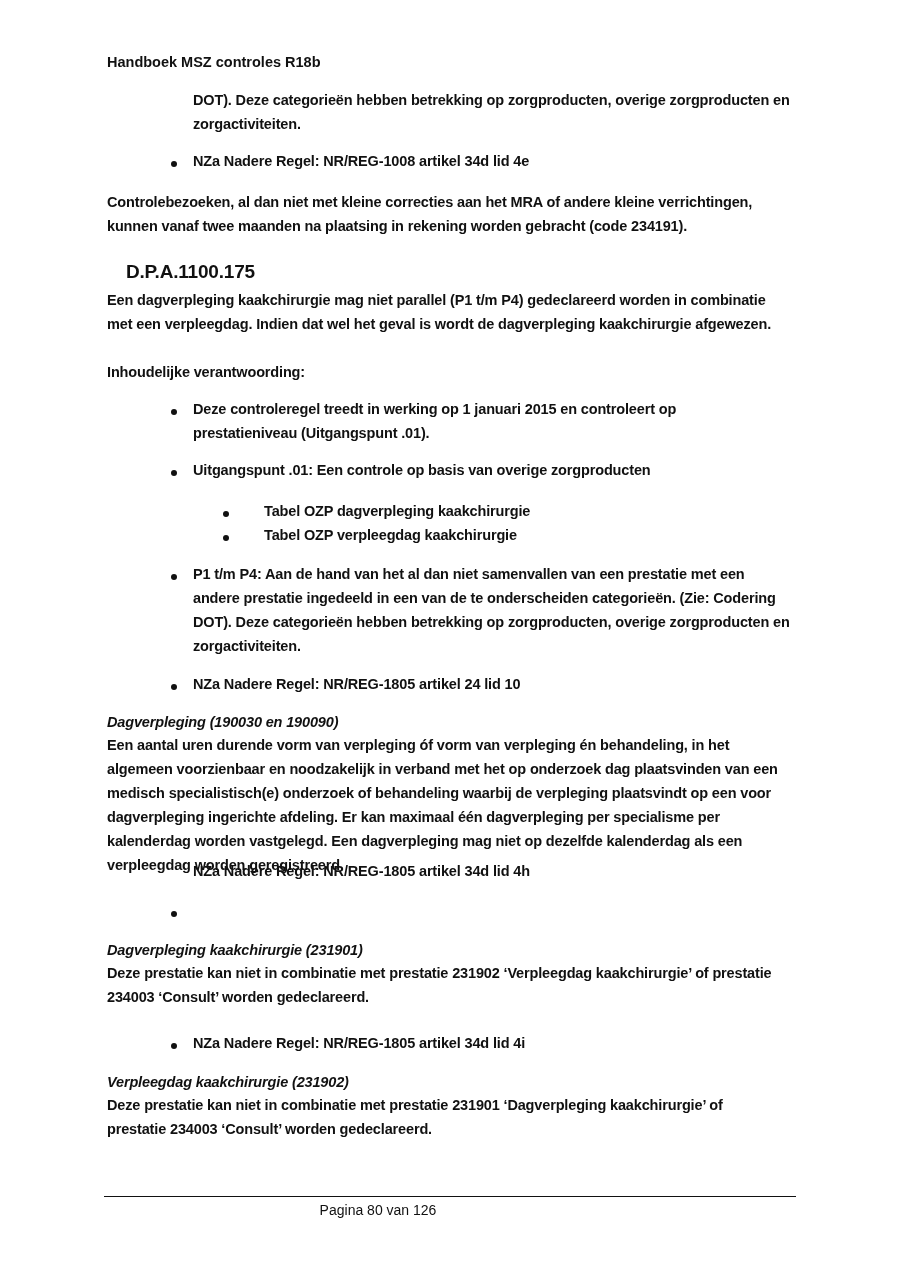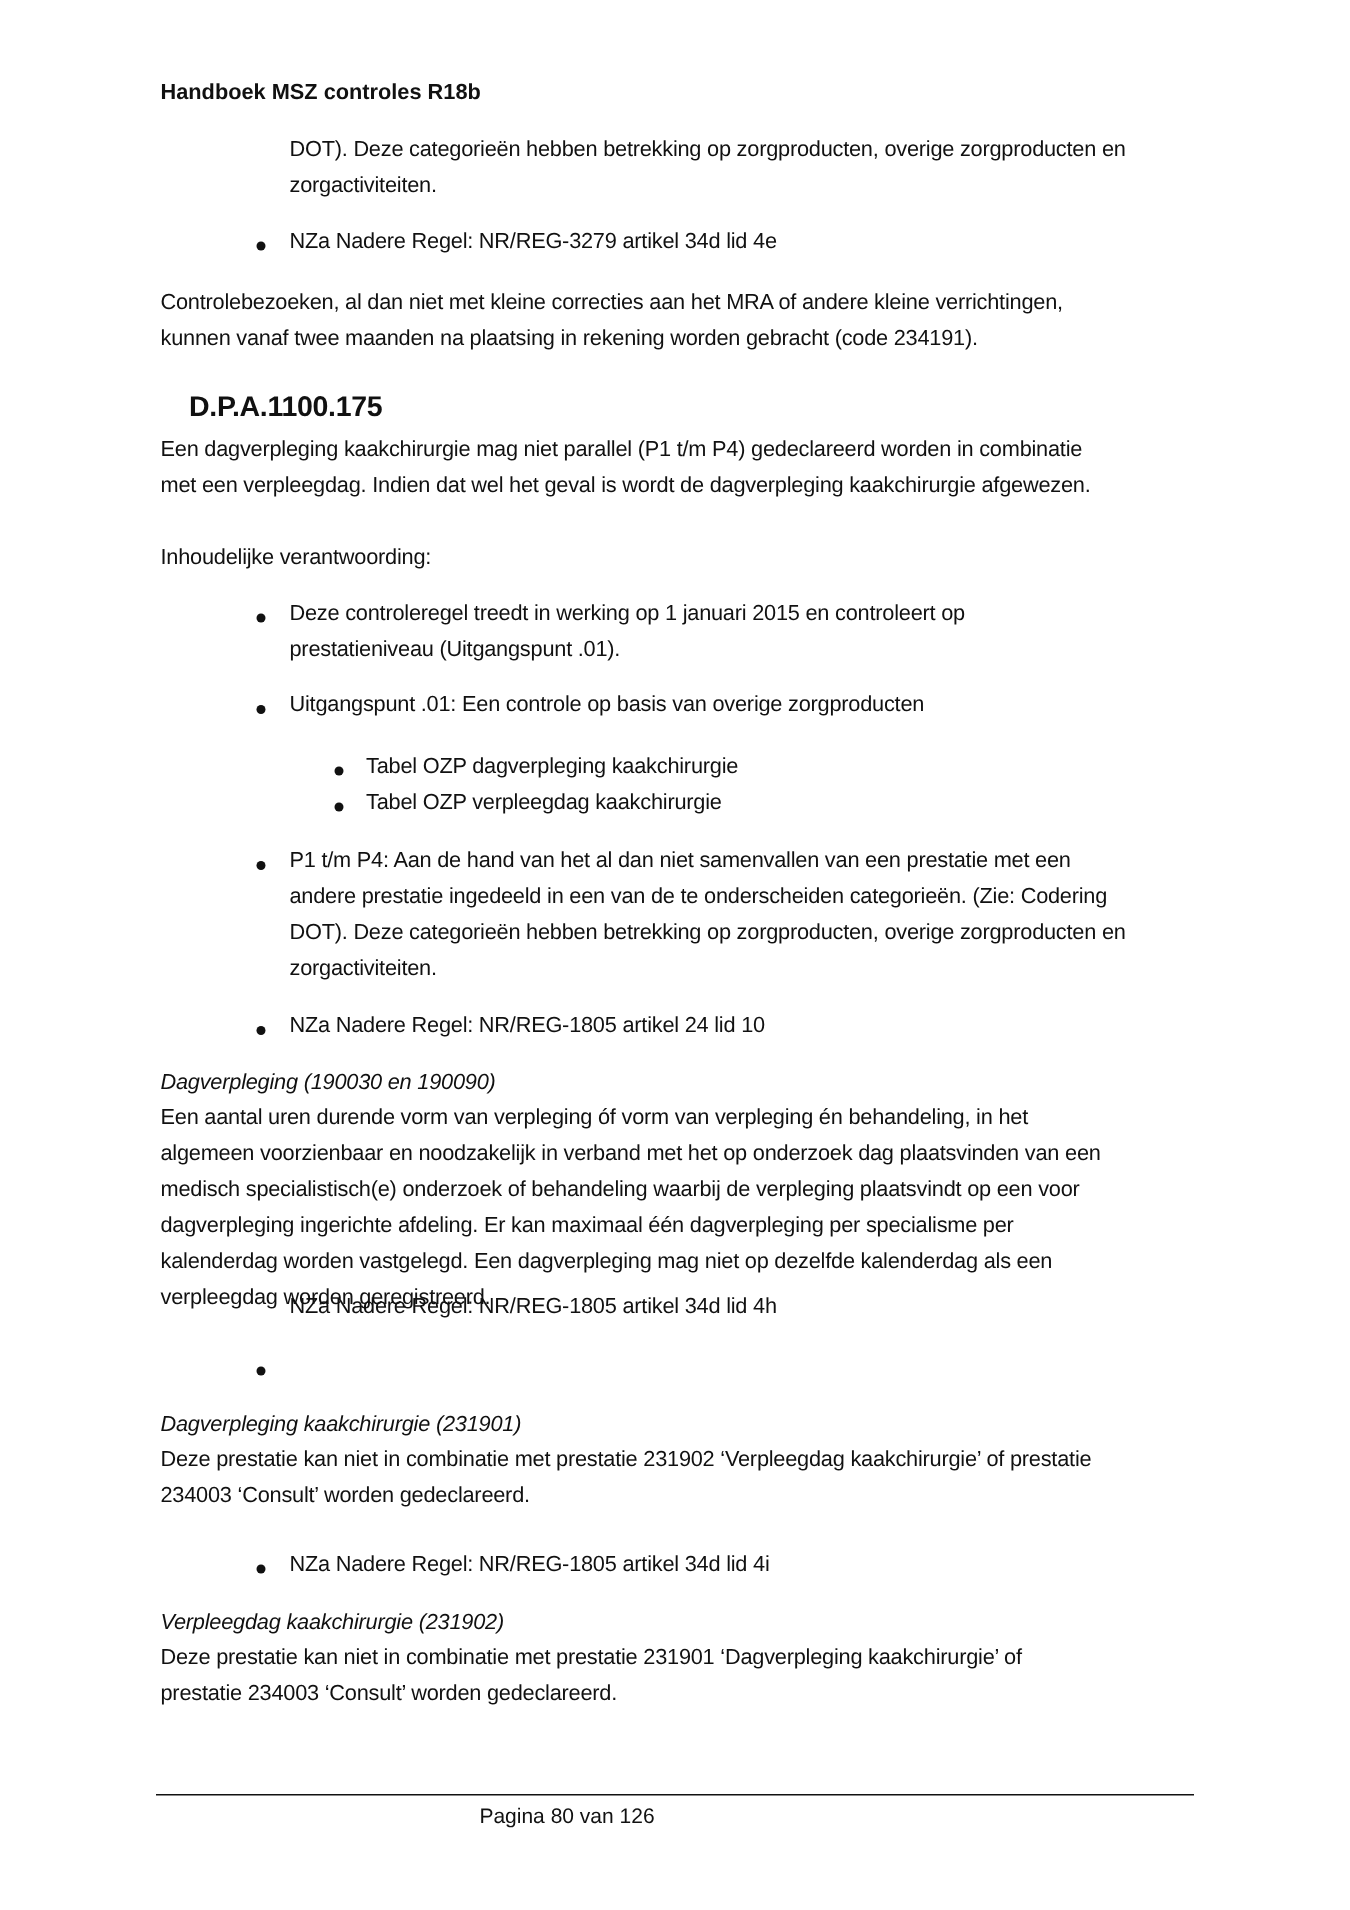--- a/index.html
+++ b/index.html
@@ -3,42 +3,42 @@
   <meta charset="utf-8">
   <style>
     html, body { margin: 0; padding: 0; background: #ffffff; }
     body {
       width: 900px; height: 1273px; position: relative; overflow: hidden;
       font-family: "Liberation Sans", sans-serif; color: #111;
       font-size: 14.5px;
     }
     .abs { position: absolute; white-space: nowrap; }
     .header { left: 107px; top: 54px; font-size: 14.5px; font-weight: bold; }
-    .line { position: absolute; white-space: nowrap; font-size: 14.5px; letter-spacing: -0.15px; }
+    .line { position: absolute; white-space: nowrap; font-size: 14.5px; letter-spacing: -0.15px; font-weight: bold; }
     .ind1 { left: 193px; }
     .ind0 { left: 107px; }
-    .ind2 { left: 244px; }
+    .ind2 { left: 264px; }
     .bullet { position: absolute; width: 6px; height: 6px; border-radius: 50%; background: #111; }
     .b1 { left: 171px; }
     .b2 { left: 223px; }
     .heading { left: 107px; top: 261px; font-size: 19px; font-weight: bold; letter-spacing: -0.2px; margin-left: 19px; }
     .italic { font-style: italic; }
     .footer-rule { position: absolute; left: 104px; top: 1196px; width: 692px; height: 1px; background: #111; }
     .footer { position: absolute; left: 0; width: 756px; top: 1202px; text-align: center; font-size: 14px; }
   </style>
 </head>
 <body>
 
 <div class="abs header">Handboek MSZ controles R18b</div>
 
 <div>
   <div class="line ind1" style="top:92px">DOT). Deze categorieën hebben betrekking op zorgproducten, overige zorgproducten en</div>
   <div class="line ind1" style="top:116px">zorgactiviteiten.</div>
   <span class="bullet b1" style="top:161px"></span>
-  <div class="line ind1" style="top:153px">NZa Nadere Regel: NR/REG-3279 artikel 34d lid 4e</div>
+  <div class="line ind1" style="top:153px">NZa Nadere Regel: NR/REG-1008 artikel 34d lid 4e</div>
 </div>
 
 <div>
   <div class="line ind0" style="top:194px">Controlebezoeken, al dan niet met kleine correcties aan het MRA of andere kleine verrichtingen,</div>
   <div class="line ind0" style="top:218px">kunnen vanaf twee maanden na plaatsing in rekening worden gebracht (code 234191).</div>
 </div>
 
 <div class="abs heading">D.P.A.1100.175</div>
 
 <div>

